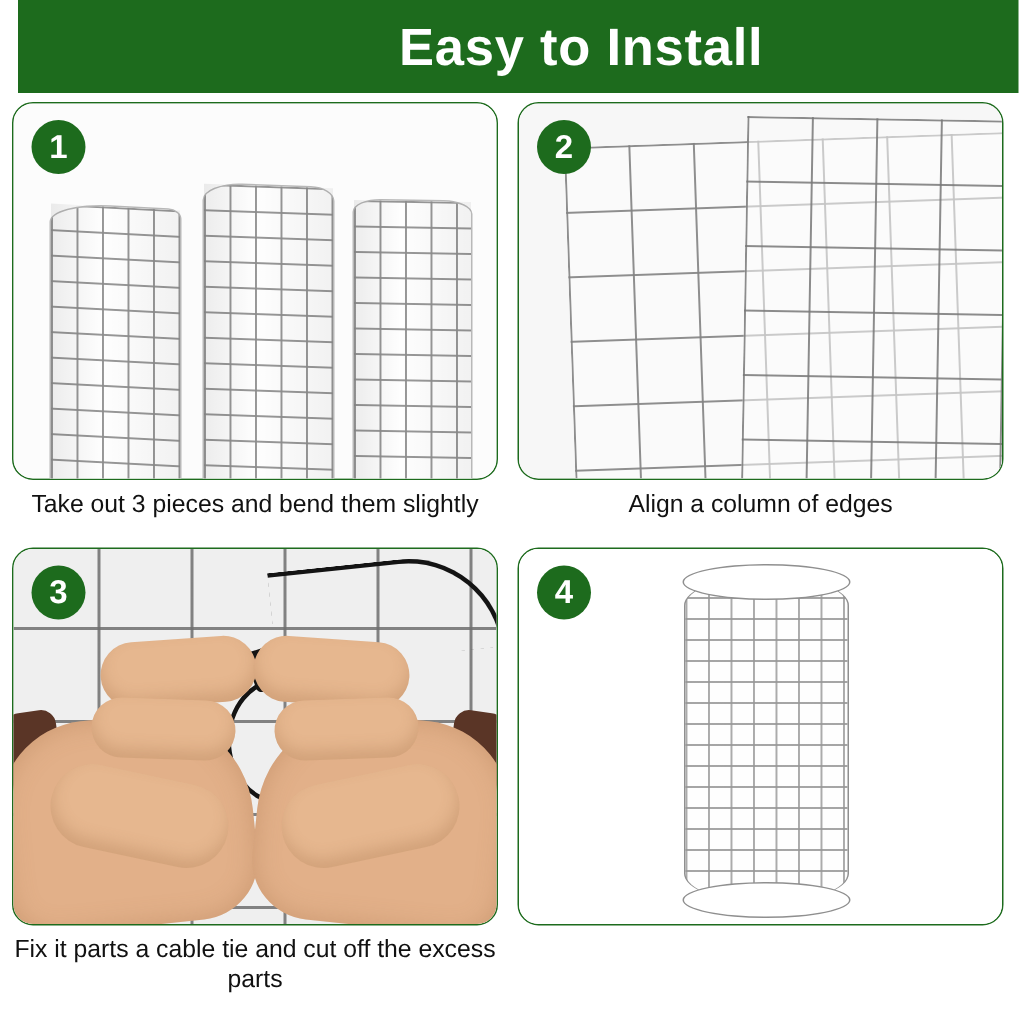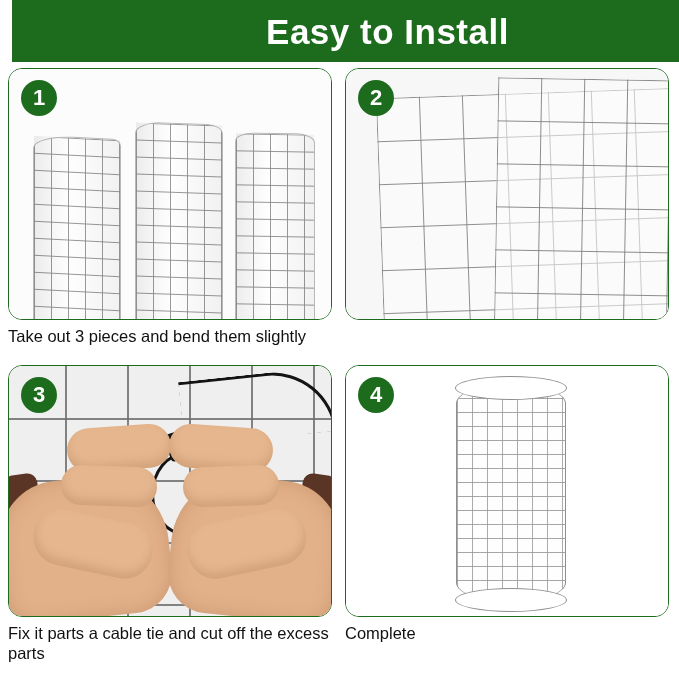--- a/index.html
+++ b/index.html
@@ -82,21 +82,21 @@
     font-weight: bold;
     display: flex;
     align-items: center;
     justify-content: center;
     z-index: 6;
     font-family: "Liberation Sans", sans-serif;
   }
   .caption {
     width: 324px;
     margin-top: 6px;
-    text-align: left;
+    text-align: center;
     font-size: 16.5px;
     color: #111111;
     line-height: 1.22;
     font-family: "Liberation Sans", sans-serif;
   }
 
   
   .p1-bg { position:absolute; inset:0; background:#fcfcfc; }
   .roll {
     position: absolute;
@@ -281,20 +281,21 @@
     </div>
 
     <div class="step step-col-right step-row-top">
       <div class="panel">
         <div class="p2-wrap">
           <div class="p2-sheet"></div>
           <div class="p2-overlap"></div>
         </div>
         <div class="badge">2</div>
       </div>
+      <div class="caption">Align a column of edges</div>
     </div>
 
     <div class="step step-col-left step-row-bottom">
       <div class="panel">
         <div class="p3-bg"></div>
         <div class="p3-mesh"></div>
 
         <div class="tie-tail"></div>
         <div class="tie-loop"></div>
         <div class="tie-head"></div>
@@ -318,17 +319,16 @@
     </div>
 
     <div class="step step-col-right step-row-bottom">
       <div class="panel">
         <div class="p4-bg"></div>
         <div class="cyl"></div>
         <div class="cyl-top"></div>
         <div class="cyl-bot"></div>
         <div class="badge">4</div>
       </div>
-      <div class="caption">Complete</div>
     </div>
 
   </div>
 </div>
 
 </body></html>

